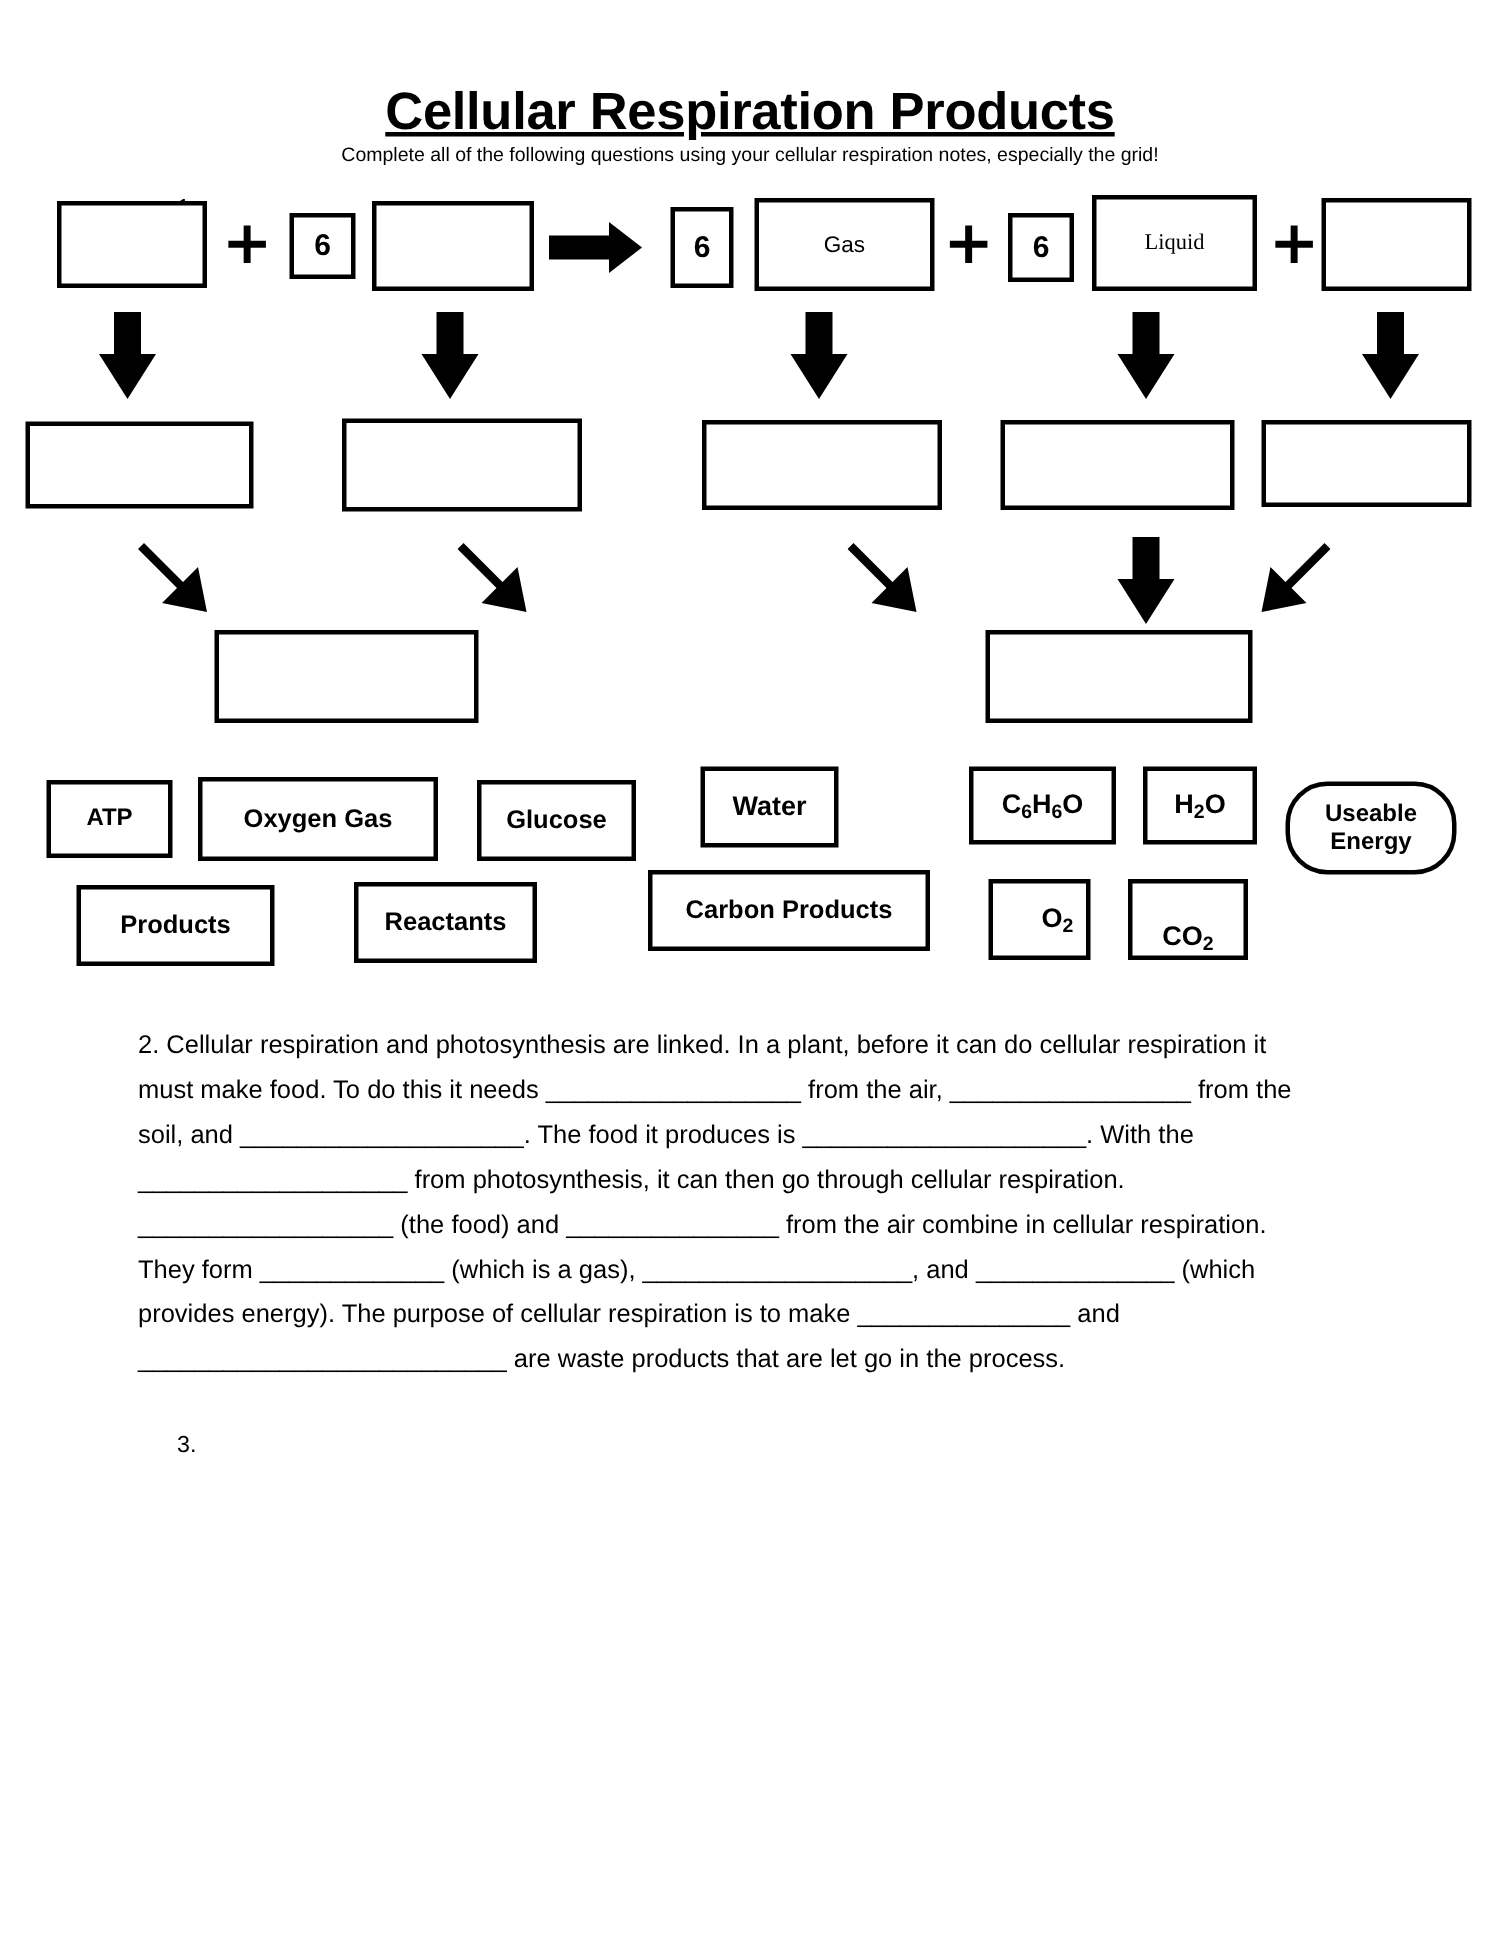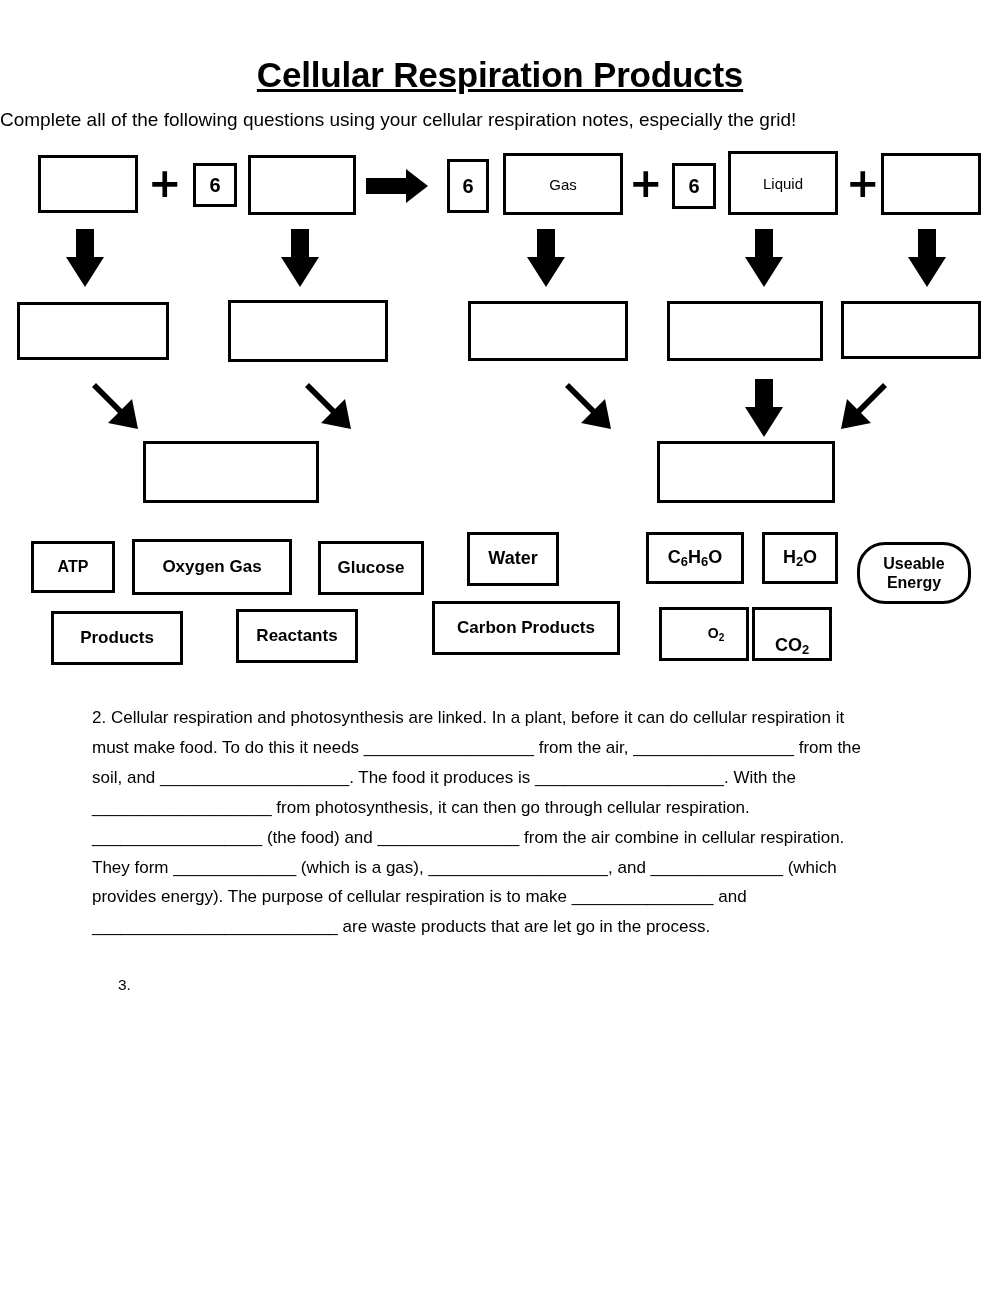--- a/index.html
+++ b/index.html
@@ -23,23 +23,23 @@
   
   .title {
     text-align: center;
     font-size: 35px;
     font-weight: bold;
     text-decoration: underline;
     margin: 55px 0 0 0;
     letter-spacing: -0.2px;
   }
   .subtitle {
-    text-align: left;
-    font-size: 19px;
-    margin: 14px 0 0 0;
+    text-align: center;
+    font-size: 13px;
+    margin: 0 0 0 0;
   }
   .q1 {
     margin: 18px 0 0 118px;
     width: 760px;
     font-size: 15.5px;
     line-height: 1.45;
     position: relative;
   }
   .q1 .num {
     position: absolute;
@@ -177,21 +177,21 @@
     </div>
 
     <div class="box bold" style="left:447px; top:10px; width:42px; height:54px; font-size:20px;">6</div>
 
     <div class="box" style="left:503px; top:4px; width:120px; height:62px;">Gas</div>
 
     <div class="plus" style="left:629px; top:14px;">+</div>
 
     <div class="box bold" style="left:672px; top:14px; width:44px; height:46px; font-size:20px;">6</div>
 
-    <div class="box" style="left:728px; top:2px; width:110px; height:64px;">Liquid</div>
+    <div class="box" style="left:728px; top:2px; width:110px; height:64px;font-family:Liberation Serif, serif;">Liquid</div>
 
     <div class="plus" style="left:846px; top:14px;">+</div>
 
     <div class="box" style="left:881px; top:4px; width:100px; height:62px;"></div>
 
     <div class="arrow-down" style="left:66px; top:80px;">
       <div class="shaft"></div>
         <div class="head"></div>
       </div>
     <div class="arrow-down" style="left:281px; top:80px;">
@@ -262,21 +262,21 @@
     </div>
 
     <div class="wb" style="left:857px; top:393px; width:114px; height:62px; font-size:16px; padding:0 8px;border-radius:28px;">Useable Energy</div>
 
     <div class="wb" style="left:51px; top:462px; width:132px; height:54px; font-size:17px;">Products</div>
 
     <div class="wb" style="left:236px; top:460px; width:122px; height:54px; font-size:17px;">Reactants</div>
 
     <div class="wb" style="left:432px; top:452px; width:188px; height:54px; font-size:17px;">Carbon Products</div>
 
-    <div class="wb" style="left:659px; top:458px; width:90px; height:54px; font-size:14px;padding-left:24px;">
+    <div class="wb" style="left:659px; top:458px; width:68px; height:54px; font-size:18px;padding-left:24px;">
       <span>O<sub>2</sub></span>
     </div>
 
     <div class="wb" style="left:752px; top:458px; width:80px; height:54px; font-size:18px;align-items:flex-end;">
       <span>CO<sub>2</sub></span>
     </div>
   </div>
 
   <div class="q2">2.  Cellular respiration and photosynthesis are linked. In a plant, before it can do cellular respiration it must make food. To do this it needs __________________ from the air, _________________ from the soil, and ____________________. The food it produces is ____________________. With the ___________________ from photosynthesis, it can then go through cellular respiration. __________________ (the food) and _______________ from the air combine in cellular respiration. They form _____________ (which is a gas), ___________________, and ______________ (which provides energy). The purpose of cellular respiration is to make _______________ and __________________________ are waste products that are let go in the process.</div>
 

